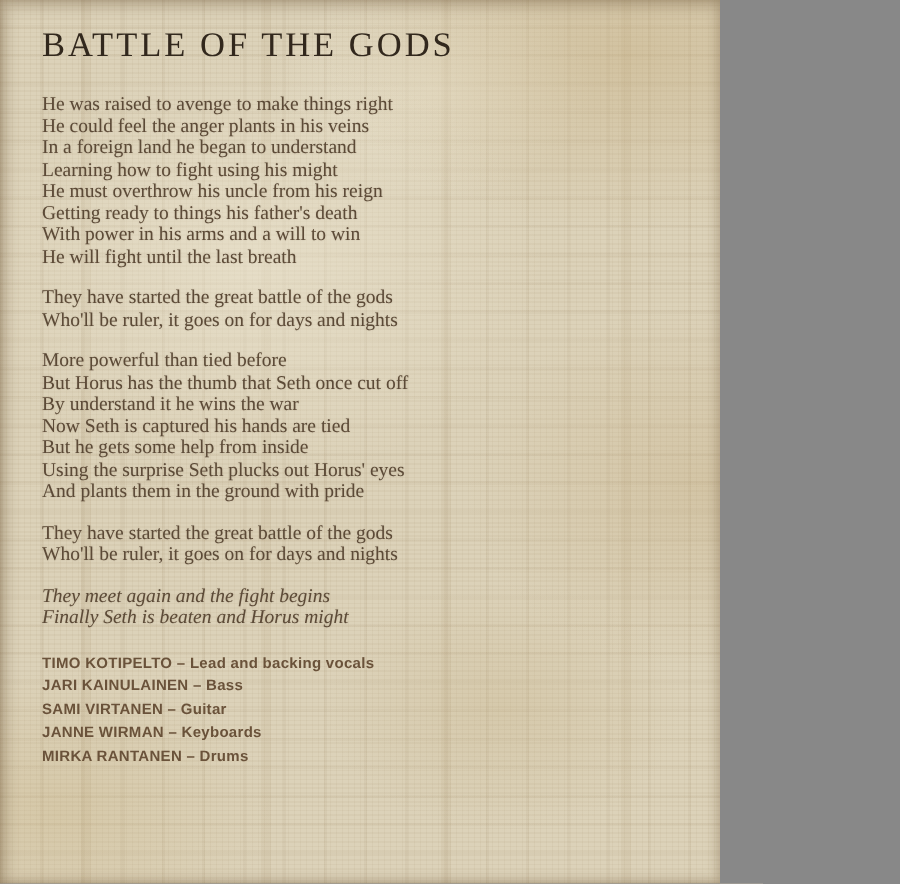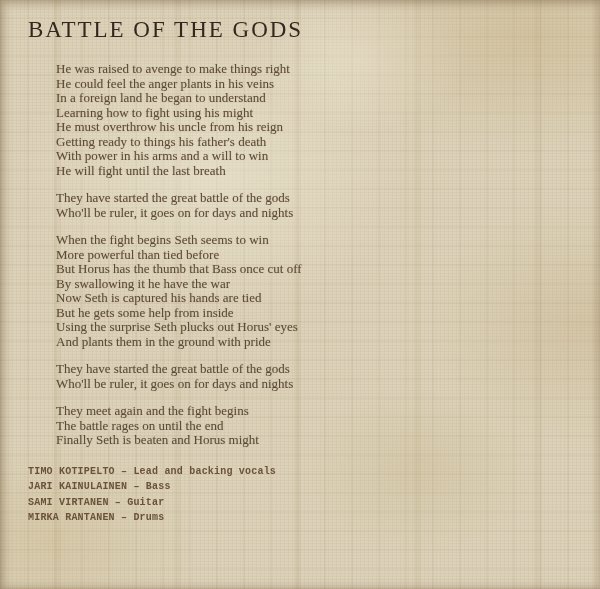--- a/index.html
+++ b/index.html
@@ -4,21 +4,21 @@
 <style>
   :root{
     --bg:#dcd2b9;
     --title:#32281d;
     --ink:#5c4a37;
     --credit:#6a523a;
   }
   html,body{margin:0;padding:0;background:#888;}
   .page{
     position:relative;
-    width:600px;height:589px;
+    width:480px;height:589px;
     overflow:hidden;
     background-color:var(--bg);
     background-image:
       radial-gradient(ellipse 320px 180px at 88% 6%,  rgba(193,168,120,0.38), transparent 65%),
       radial-gradient(ellipse 260px 200px at 97% 55%, rgba(188,162,115,0.28), transparent 60%),
       radial-gradient(ellipse 240px 160px at 8% 92%,  rgba(198,176,128,0.30), transparent 60%),
       radial-gradient(ellipse 200px 140px at 70% 80%, rgba(190,168,122,0.22), transparent 60%),
       radial-gradient(ellipse 300px 220px at 35% 30%, rgba(238,231,211,0.55), transparent 65%),
       radial-gradient(ellipse 180px 120px at 60% 10%, rgba(240,234,215,0.45), transparent 60%),
       repeating-linear-gradient(90deg, rgba(150,126,88,0.07) 0 1px, transparent 1px 4px),
@@ -46,25 +46,25 @@
   }
   .lyrics{
     margin-top:18px;
     font-family:"Liberation Serif", serif;
     font-size:13px;
     line-height:14.5px;
     color:var(--ink);
     text-shadow:0 0 1px rgba(92,74,55,0.25);
   }
   .stanza{margin:0 0 13px 0;}
-  .stanza:last-child{margin-bottom:0;}
-  .line{white-space:nowrap;padding-left:28px;}
+  .stanza:last-child{margin-bottom:0;font-style:italic;}
+  .line{white-space:nowrap;}
   .credits{
     margin-top:16px;
-    font-family:Liberation Mono, monospace;
+    font-family:Liberation Sans, sans-serif;
     font-weight:bold;
     font-size:10px;
     line-height:15.6px;
     letter-spacing:0.2px;
     color:var(--credit);
   }
   .credit-line{white-space:nowrap;}
 </style>
 </head>
 <body>
@@ -82,40 +82,39 @@
           <div class="line">He must overthrow his uncle from his reign</div>
           <div class="line">Getting ready to things his father's death</div>
           <div class="line">With power in his arms and a will to win</div>
           <div class="line">He will fight until the last breath</div>
         </div>
         <div class="stanza">
           <div class="line">They have started the great battle of the gods</div>
           <div class="line">Who'll be ruler, it goes on for days and nights</div>
         </div>
         <div class="stanza">
-          <div class="line">When the fight begins Seth seems to win</div>
           <div class="line">More powerful than tied before</div>
-          <div class="line">But Horus has the thumb that Bass once cut off</div>
-          <div class="line">By swallowing it he have the war</div>
+          <div class="line">But Horus has the thumb that Seth once cut off</div>
+          <div class="line">By understand it he wins the war</div>
           <div class="line">Now Seth is captured his hands are tied</div>
           <div class="line">But he gets some help from inside</div>
           <div class="line">Using the surprise Seth plucks out Horus' eyes</div>
           <div class="line">And plants them in the ground with pride</div>
         </div>
         <div class="stanza">
           <div class="line">They have started the great battle of the gods</div>
           <div class="line">Who'll be ruler, it goes on for days and nights</div>
         </div>
         <div class="stanza">
           <div class="line">They meet again and the fight begins</div>
-          <div class="line">The battle rages on until the end</div>
           <div class="line">Finally Seth is beaten and Horus might</div>
         </div>
       </div>
 
     <div class="credits" id="credits">
         <div class="credit-line">TIMO KOTIPELTO – Lead and backing vocals</div>
         <div class="credit-line">JARI KAINULAINEN – Bass</div>
         <div class="credit-line">SAMI VIRTANEN – Guitar</div>
+        <div class="credit-line">JANNE WIRMAN – Keyboards</div>
         <div class="credit-line">MIRKA RANTANEN – Drums</div>
       </div>
   </div>
 </div>
 
 </body></html>

